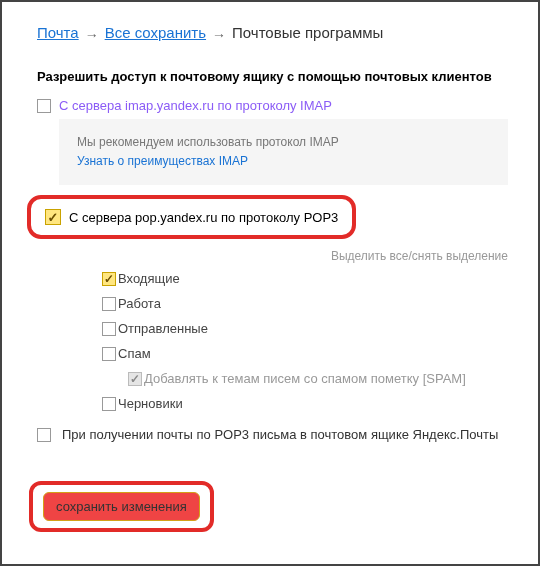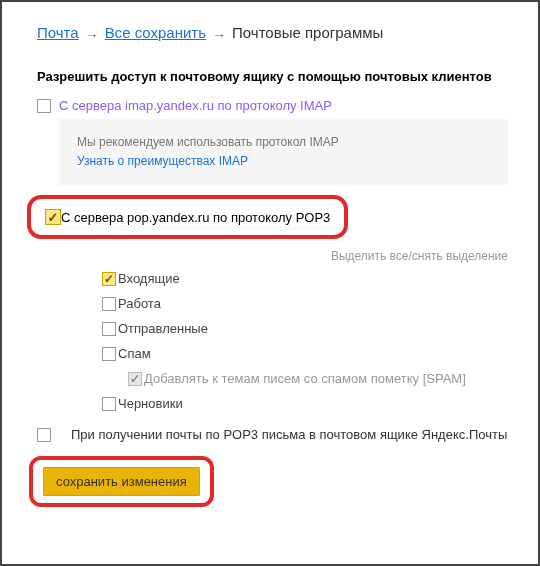--- a/index.html
+++ b/index.html
@@ -84,20 +84,21 @@
       color: #1a73d4;
       text-decoration: none;
     }
 
     .highlight-box {
       border: 4px solid #e22b28;
       border-radius: 14px;
       padding: 10px 14px;
       display: inline-flex;
       align-items: center;
+      gap: 8px;
       margin-bottom: 8px;
       margin-left: -10px;
     }
     .highlight-box .checkbox {
       width: 16px;
       height: 16px;
       background: #ffe680;
       border: 1px solid #c9a200;
     }
     .highlight-box .checkbox.checked::after {
@@ -138,42 +139,42 @@
     .sub-options .sub-indent .checkbox {
       background: #e5e5e5;
       border: 1px solid #bbb;
     }
     .sub-options .sub-indent .checkbox.checked::after { color: #888; }
     .sub-options .sub-indent .option-label { color: #999; }
 
     .bottom-option {
       display: flex;
       align-items: flex-end;
-      gap: 20px;
+      gap: 11px;
       margin-top: 16px;
-      margin-bottom: 14px;
+      margin-bottom: 39px;
       white-space: nowrap;
     }
     .bottom-option .option-label { color: #333; }
 
     .save-btn-wrap {
       border: 4px solid #e22b28;
       border-radius: 12px;
       padding: 7px 10px;
       display: inline-block;
       margin-left: -8px;
     }
     .save-btn {
-      background: #eab308;
+      background: #ef4444;
       border: 1px solid #d4a017;
       padding: 6px 12px;
       font-size: 13px;
       color: #333;
       cursor: pointer;
-      border-radius: 1px;
+      border-radius: 6px;
     }
   </style>
 </head>
 <body>
 
 <div class="content">
 
   <div class="breadcrumb">
     <a>Почта</a>
     <span class="arrow">→</span>

